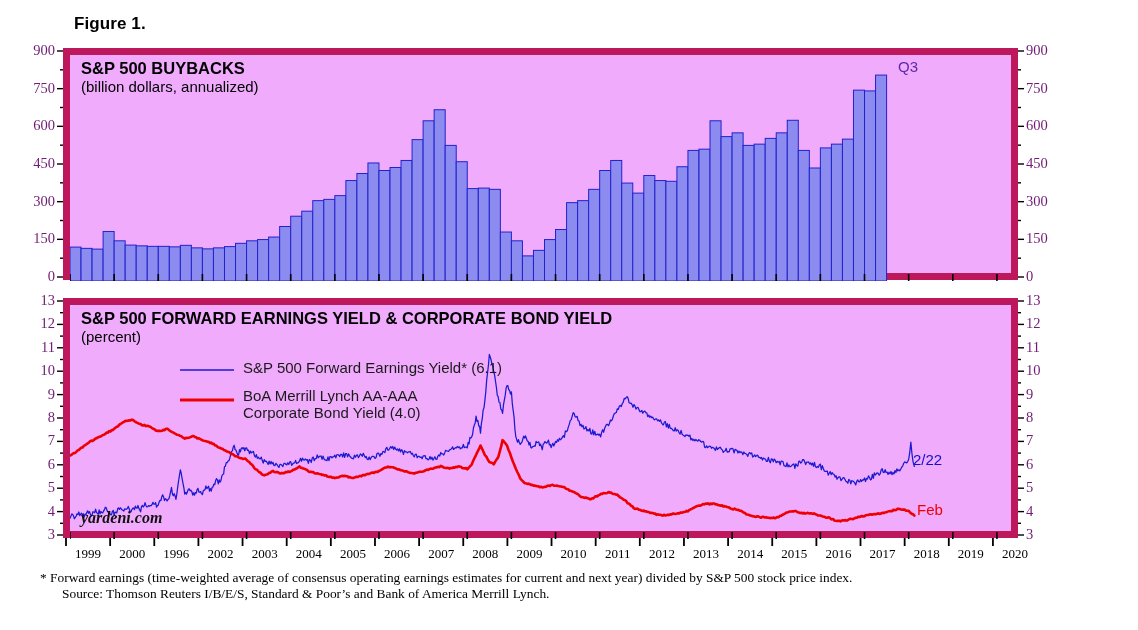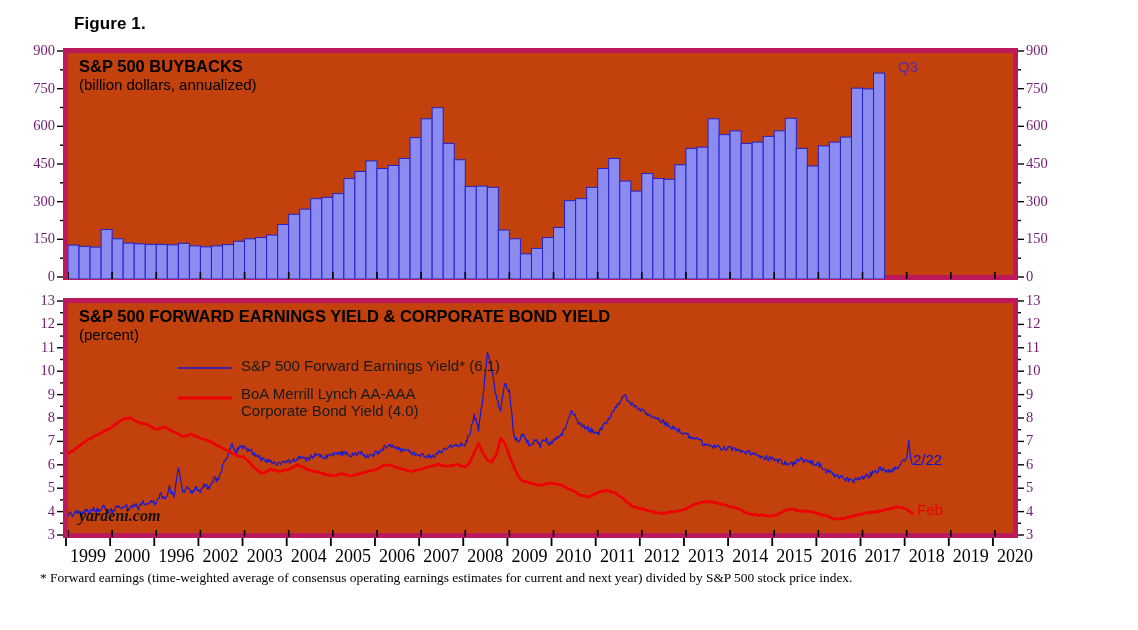--- a/index.html
+++ b/index.html
@@ -1,31 +1,31 @@
 <!DOCTYPE html>
 <html><head>
 <meta charset="utf-8">
 <style>
   html,body{margin:0;padding:0;background:#ffffff;}
   body{width:1138px;height:630px;font-family:"Liberation Serif",serif;overflow:hidden;}
   #root{position:relative;width:1138px;height:630px;background:#fff;}
   .fig-title{position:absolute;left:74px;top:14px;font-family:"Liberation Sans",sans-serif;
     font-weight:bold;font-size:17px;color:#000;letter-spacing:.1px;}
-  .panel{position:absolute;box-sizing:border-box;background:#c2410c;border:5px solid #be185d;padding-left:36px;}
+  .panel{position:absolute;box-sizing:border-box;background:#f0abfc;border:7px solid #be185d;padding-left:36px;}
   #panel-top{left:63px;top:48px;width:955px;height:232px;}
   #panel-bot{left:63px;top:298px;width:955px;height:240px;}
   .panel-head{position:absolute;left:11px;top:4px;}
   .panel-title{font-family:"Liberation Sans",sans-serif;font-weight:bold;font-size:16.5px;color:#000;
     line-height:19px;white-space:nowrap;}
   .panel-sub{font-family:"Liberation Sans",sans-serif;font-size:15px;color:#000;line-height:18px;white-space:nowrap;}
   .axis-lbl{position:absolute;font-family:"Liberation Serif",serif;font-size:14.5px;color:#701a75;
     white-space:nowrap;}
   .axis-left{text-align:right;}
   .axis-right{text-align:left;}
-  .xlbl{position:absolute;font-family:"Liberation Serif",serif;font-size:18px;color:#000;
+  .xlbl{position:absolute;font-family:"Liberation Serif",serif;font-size:13px;color:#000;
     text-align:center;white-space:nowrap;}
   .legend{position:absolute;font-family:"Liberation Sans",sans-serif;font-size:15px;color:#1a1a1a;
     line-height:18px;white-space:nowrap;}
   .legrule{position:absolute;}
   .note{position:absolute;font-family:"Liberation Serif",serif;font-size:13.4px;color:#000;
     line-height:15.5px;white-space:nowrap;}
   .tag{position:absolute;font-family:"Liberation Sans",sans-serif;font-size:15px;white-space:nowrap;}
   .tag-blue{color:#1111cc;text-align:center;}
   .tag-red{color:#ee0000;}
   .wm{position:absolute;font-family:"Liberation Serif",serif;font-style:italic;font-weight:bold;
@@ -255,20 +255,21 @@
       <div class="xlbl" style="left: 944.86px; top: 546px; width: 52px;">2019</div>
       <div class="xlbl" style="left: 989px; top: 546px; width: 52px;">2020</div>
     </div>
 
   <div class="tag tag-blue" id="tag-q3" style="left:898px;top:58px;color:#5a2aa8;">Q3</div>
 
   <div class="tag tag-blue" id="tag-222" style="left:913px;top:451px;">2/22</div>
   <div class="tag tag-red" id="tag-feb" style="left:917px;top:501px;">Feb</div>
 
   <div class="note" style="left:40px;top:570px;">*   Forward earnings (time-weighted average of consensus operating earnings estimates for current and next year) divided by S&amp;P 500 stock price index.</div>
+  <div class="note" style="left:62px;top:586px;">Source: Thomson Reuters I/B/E/S, Standard &amp; Poor’s and Bank of America Merrill Lynch.</div>
 
 <svg width="1138" height="630" style="position: absolute; left: 0px; top: 0px; pointer-events: none;">
       <line x1="57" y1="277" x2="63" y2="277" stroke="#000" stroke-width="1.4"></line>
       <line x1="1018" y1="277" x2="1024" y2="277" stroke="#000" stroke-width="1.4"></line>
       <line x1="60" y1="258.16666666666663" x2="63" y2="258.16666666666663" stroke="#000" stroke-width="1.4"></line>
       <line x1="1018" y1="258.16666666666663" x2="1021" y2="258.16666666666663" stroke="#000" stroke-width="1.4"></line>
       <line x1="57" y1="239.33333333333334" x2="63" y2="239.33333333333334" stroke="#000" stroke-width="1.4"></line>
       <line x1="1018" y1="239.33333333333334" x2="1024" y2="239.33333333333334" stroke="#000" stroke-width="1.4"></line>
       <line x1="60" y1="220.5" x2="63" y2="220.5" stroke="#000" stroke-width="1.4"></line>
       <line x1="1018" y1="220.5" x2="1021" y2="220.5" stroke="#000" stroke-width="1.4"></line>

